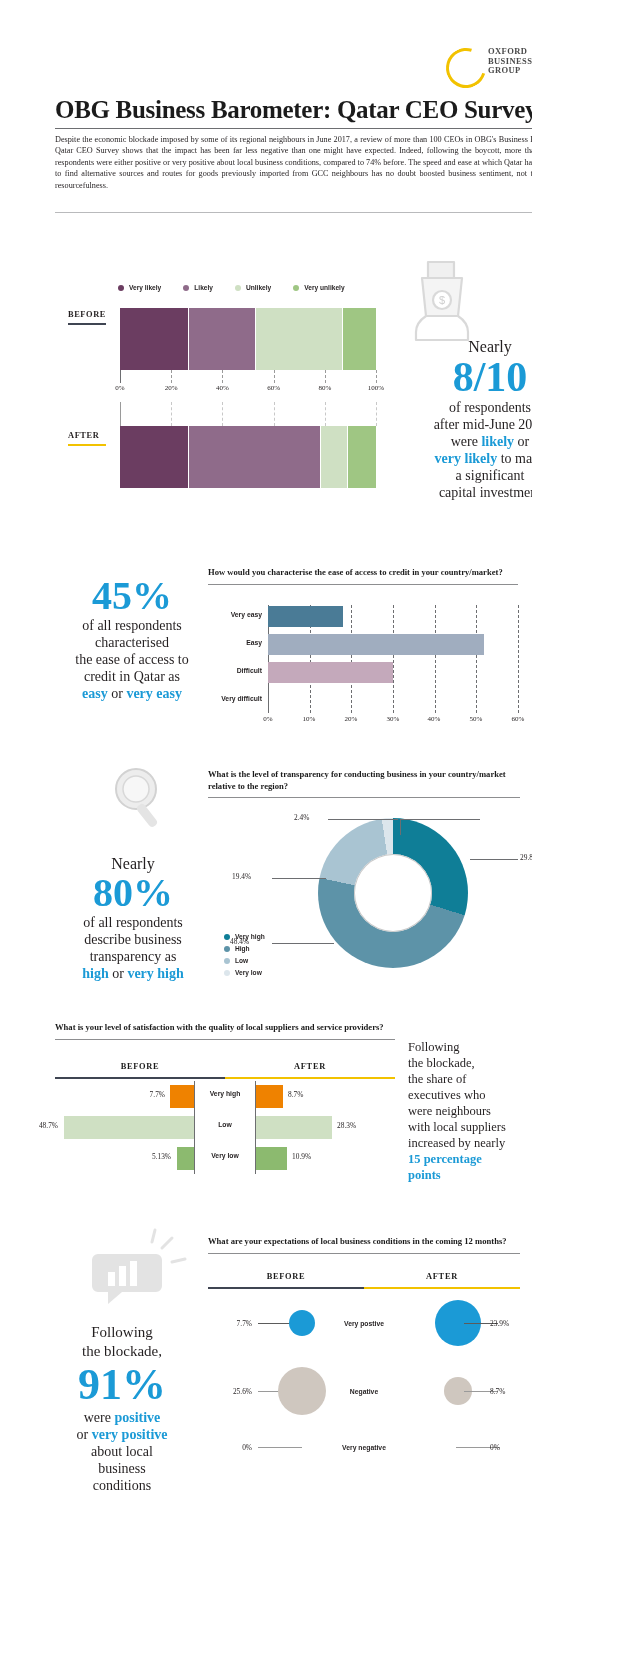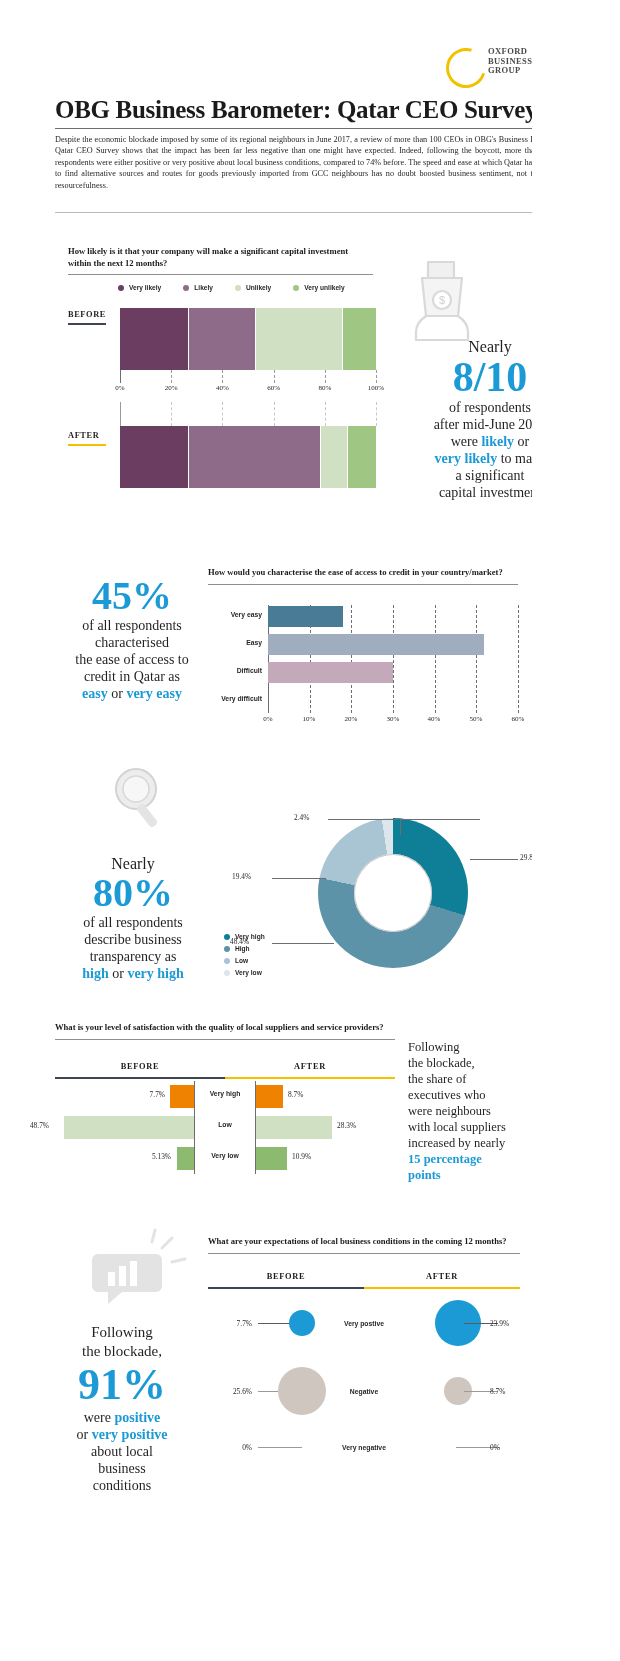--- a/index.html
+++ b/index.html
@@ -139,24 +139,20 @@
     </div>
   </div>
 
   <div class="title">OBG Business Barometer: Qatar CEO Survey</div>
   <div class="title-rule"></div>
   <div class="intro">Despite the economic blockade imposed by some of its regional neighbours in June 2017, a review of more than 100 CEOs in OBG's Business Barometer: Qatar CEO Survey shows that the impact has been far less negative than one might have expected. Indeed, following the boycott, more than 90% of respondents were either positive or very positive about local business conditions, compared to 74% before. The speed and ease at which Qatar has managed to find alternative sources and routes for goods previously imported from GCC neighbours has no doubt boosted business sentiment, not to mention resourcefulness.</div>
   <div class="intro-rule"></div>
 
   <div id="s1">
 
-    <div class="qbox">
-      <div class="q">How likely is it that your company will make a significant capital investment within the next 12 months?</div>
-      <div class="q-rule"></div>
-    </div>
 
     <div class="legend-row">
       <span class="lg">
         <i class="dot" style="background:#6b3d61"></i>
         <span>Very likely</span>
       </span>
       <span class="lg">
         <i class="dot" style="background:#8f6b8a"></i>
         <span>Likely</span>
       </span>
@@ -306,20 +302,24 @@
       <div style="font-size:16px;">Nearly</div>
       <div class="kpi" style="font-size:40px; line-height:42px;">80%</div>
       <div>of all respondents</div>
       <div>describe business</div>
       <div>transparency as</div>
       <div>
         <span class="big-blue" style="font-weight:700">high</span><span> or </span><span class="big-blue" style="font-weight:700">very high</span>
       </div>
     </div>
 
+    <div class="qbox">
+      <div class="q">What is the level of transparency for conducting business in your country/market relative to the region?</div>
+      <div class="q-rule"></div>
+    </div>
 
     <div class="donut" style="background:conic-gradient(#0f7e97 0 29.8%, #5d93a8 29.8% 78.2%, #a9c4d2 78.2% 97.6%, #dce6ec 97.6% 100%);">
       <div class="hole"></div>
     </div>
 
     <div class="leader" style="left:400px; top:64px; width:80px;"></div>
     <div class="leader v" style="left:400px; top:64px; height:16px;"></div>
     <div class="dlab" style="left:294px; top:58px;">2.4%</div>
     <div class="leader" style="left:328px; top:64px; width:70px;"></div>
 
@@ -375,21 +375,21 @@
         <div class="center-lbl catlab">Very high</div>
         <div class="barR" style="width:27px; background:#ef8200;"></div>
         <div class="nR" style="left:233px;">8.7%</div>
       </div>
 
 
       <div class="brow">
         <div class="axisL"></div>
         <div class="axisR"></div>
         <div class="barL" style="width:130px; background:#cfe0c3;"></div>
-        <div class="nL" style="right:346px;">48.7%</div>
+        <div class="nL" style="right:337px;">48.7%</div>
         <div class="center-lbl catlab">Low</div>
         <div class="barR" style="width:76px; background:#cfe0c3;"></div>
         <div class="nR" style="left:282px;">28.3%</div>
       </div>
 
       <div class="brow">
         <div class="axisL"></div>
         <div class="axisR"></div>
         <div class="barL" style="width:17px; background:#8cba6f;"></div>
         <div class="nL" style="right:224px;">5.13%</div>

